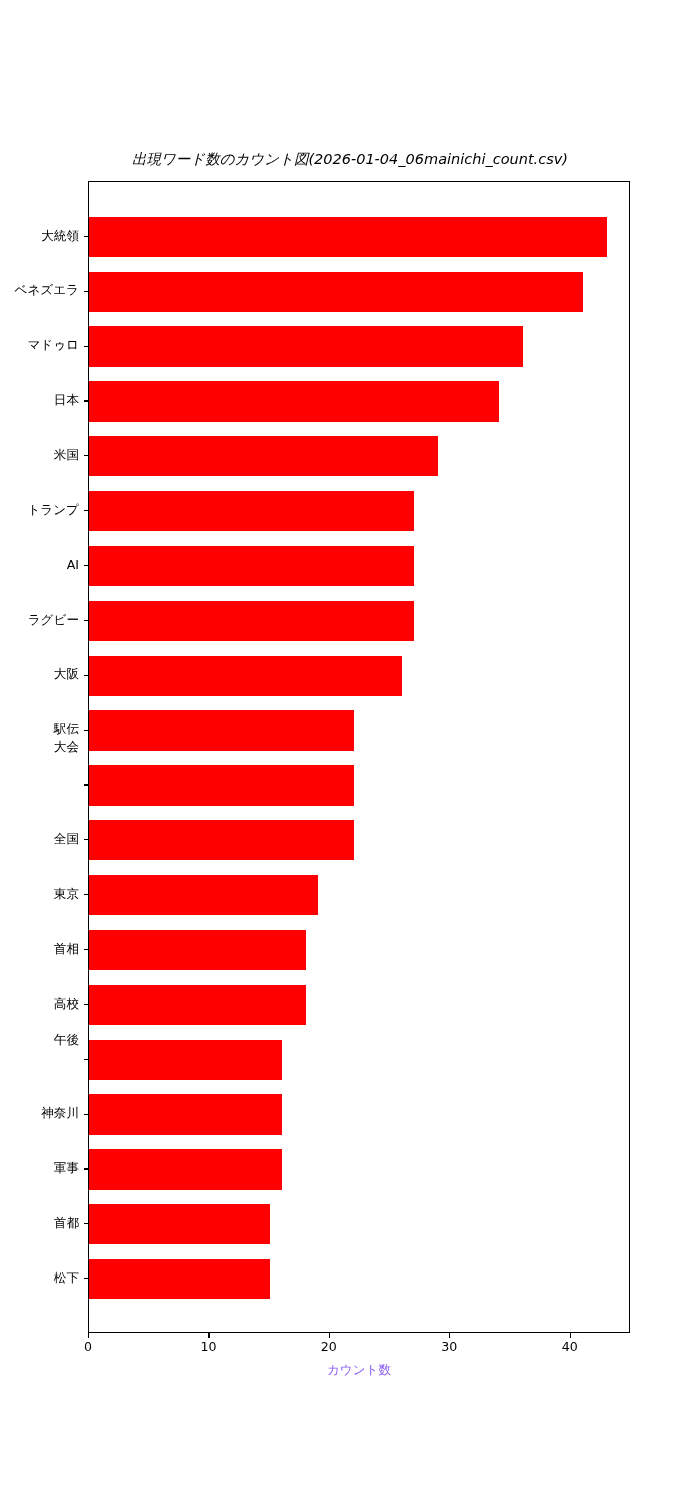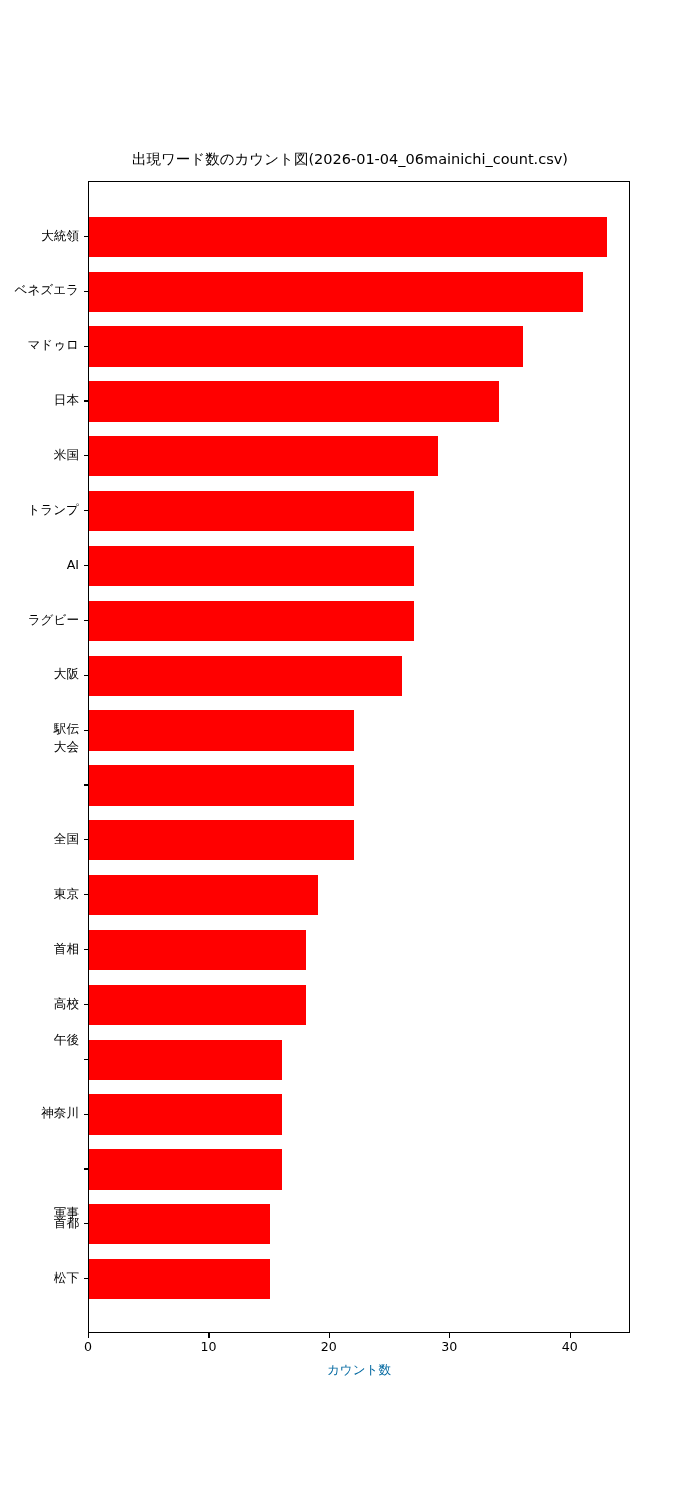--- a/index.html
+++ b/index.html
@@ -26,20 +26,21 @@
   #chart-title {
     position: absolute;
     left: 0;
     top: 150px;
     width: 700px;
     text-align: center;
     font-size: 14.5px;
     color: #000000;
     white-space: nowrap;
     letter-spacing: 0px;
+    font-style: italic;
   }
 
   
   #plot-area {
     position: absolute;
     left: 88px;
     top: 181px;
     width: 542px;
     height: 1152px;
     border: 1.1px solid #000000;
@@ -98,21 +99,21 @@
     background: #000000;
   }
 
   #xlabel {
     position: absolute;
     left: 88px;
     top: 1362px;
     width: 542px;
     text-align: center;
     font-size: 12.6px;
-    color: #0369a1;
+    color: #8b5cf6;
     white-space: nowrap;
   }
 </style>
 </head>
 <body>
 
 <div id="figure">
 
   <div id="chart-title">出現ワード数のカウント図(2026-01-04_06mainichi_count.csv)</div>
 
@@ -152,21 +153,21 @@
       <div class="ytick-label" style="right: 621px; top: 613.557px; margin-left: 28px;">ラグビー</div>
       <div class="ytick-label" style="right: 621px; top: 668.414px;">大阪</div>
       <div class="ytick-label" style="right: 621px; top: 723.271px;">駅伝</div>
       <div class="ytick-label" style="right: 621px; top: 741px;">大会</div>
       <div class="ytick-label" style="right: 621px; top: 832.986px;">全国</div>
       <div class="ytick-label" style="right: 621px; top: 887.843px;">東京</div>
       <div class="ytick-label" style="right: 621px; top: 942.7px;">首相</div>
       <div class="ytick-label" style="right: 621px; top: 997.557px;">高校</div>
       <div class="ytick-label" style="right: 621px; top: 1034px;">午後</div>
       <div class="ytick-label" style="right: 621px; top: 1107.27px;">神奈川</div>
-      <div class="ytick-label" style="right: 621px; top: 1162.13px; margin-top: 45px;">軍事</div>
+      <div class="ytick-label" style="right: 621px; top: 1162.13px;">軍事</div>
       <div class="ytick-label" style="right: 621px; top: 1216.99px;">首都</div>
       <div class="ytick-label" style="right: 621px; top: 1271.84px;">松下</div>
     </div>
   <div id="ytick-marks-layer">
       <div class="ytick-mark" style="top: 235.857px;"></div>
       <div class="ytick-mark" style="top: 290.714px;"></div>
       <div class="ytick-mark" style="top: 345.571px;"></div>
       <div class="ytick-mark" style="top: 400.429px;"></div>
       <div class="ytick-mark" style="top: 455.286px;"></div>
       <div class="ytick-mark" style="top: 510.143px;"></div>

